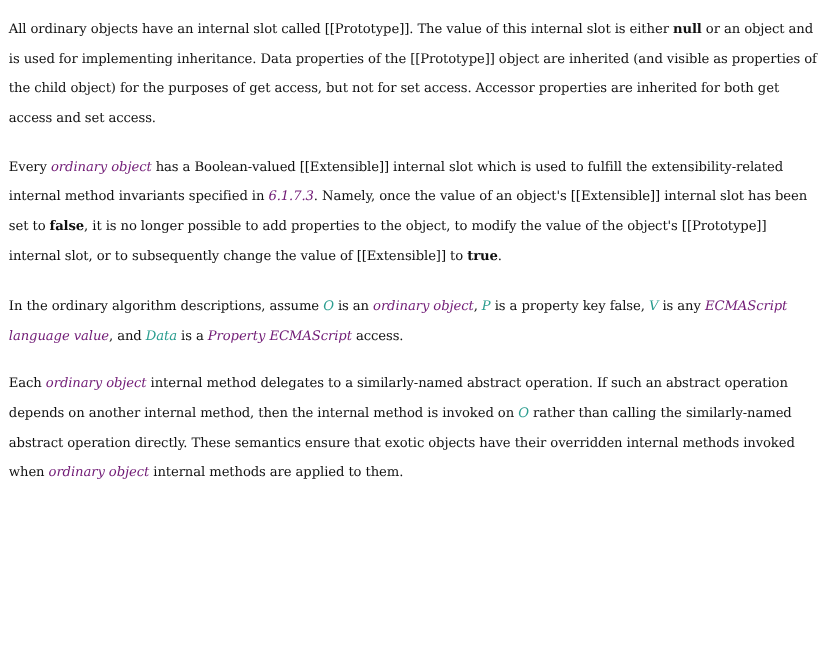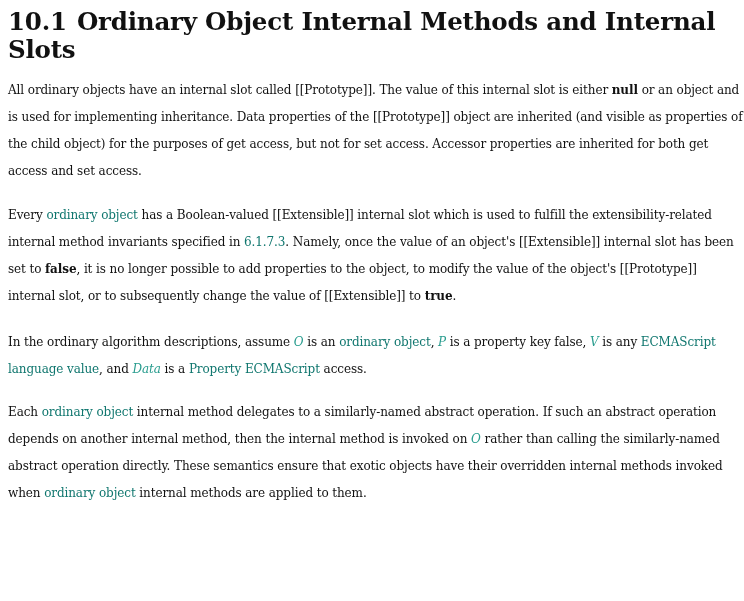--- a/index.html
+++ b/index.html
@@ -24,29 +24,28 @@
       font-size: 12px;
       line-height: 27px;
       margin: 0;
       letter-spacing: -0.1px;
       width: 736px;
     }
     #p1 { margin-top: 13px; }
     #p2 { margin-top: 17px; }
     #p3 { margin-top: 19px; }
     #p4 { margin-top: 16px; }
-    a { color: #0f766e; text-decoration: none; }
+    a { color: #701a75; text-decoration: none; font-style: italic; }
     var { color: #2a9d8f; font-style: italic; }
     b { font-weight: bold; }
   </style>
 </head>
 <body>
 
 <div class="page">
-  <h1><span class="secnum">10.1</span><span>Ordinary Object Internal Methods and Internal Slots</span></h1>
 
   <p id="p1"><span>All ordinary objects have an internal slot called [[Prototype]]. The value of this internal slot is either </span><b>null</b><span> or an object and is used for implementing inheritance. Data properties of the [[Prototype]] object are inherited (and visible as properties of the child object) for the purposes of get access, but not for set access. Accessor properties are inherited for both get access and set access.</span></p>
 
   <p id="p2"><span>Every </span><a href="#">ordinary object</a><span> has a Boolean-valued [[Extensible]] internal slot which is used to fulfill the extensibility-related internal method invariants specified in </span><a href="#">6.1.7.3</a><span>. Namely, once the value of an object's [[Extensible]] internal slot has been set to </span><b>false</b><span>, it is no longer possible to add properties to the object, to modify the value of the object's [[Prototype]] internal slot, or to subsequently change the value of [[Extensible]] to </span><b>true</b><span>.</span></p>
 
   <p id="p3"><span>In the ordinary algorithm descriptions, assume </span><var>O</var><span> is an </span><a href="#">ordinary object</a><span>, </span><var>P</var><span> is a property key false, </span><var>V</var><span> is any </span><a href="#">ECMAScript language value</a><span>, and </span><var>Data</var><span> is a </span><a href="#">Property ECMAScript</a><span> access.</span></p>
 
   <p id="p4"><span>Each </span><a href="#">ordinary object</a><span> internal method delegates to a similarly-named abstract operation. If such an abstract operation depends on another internal method, then the internal method is invoked on </span><var>O</var><span> rather than calling the similarly-named abstract operation directly. These semantics ensure that exotic objects have their overridden internal methods invoked when </span><a href="#">ordinary object</a><span> internal methods are applied to them.</span></p>
 </div>
 

